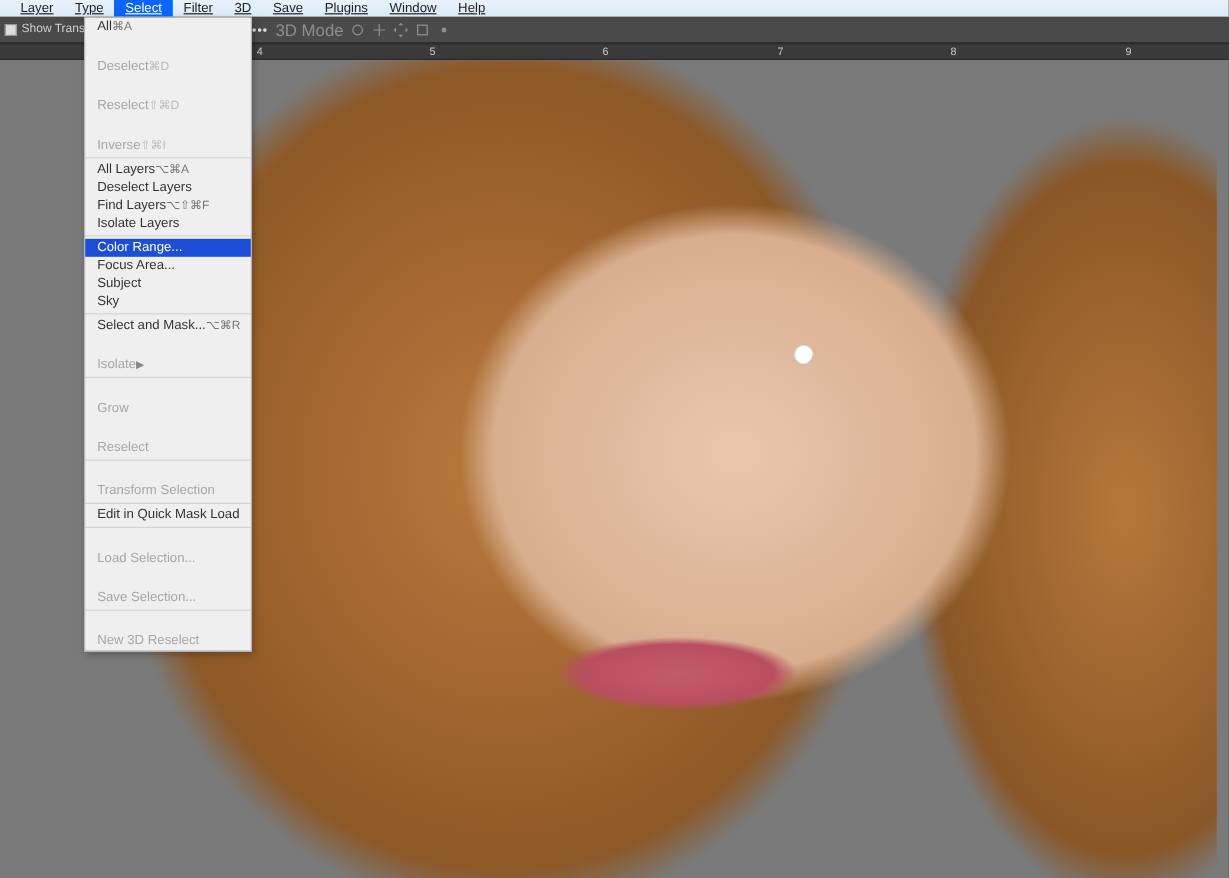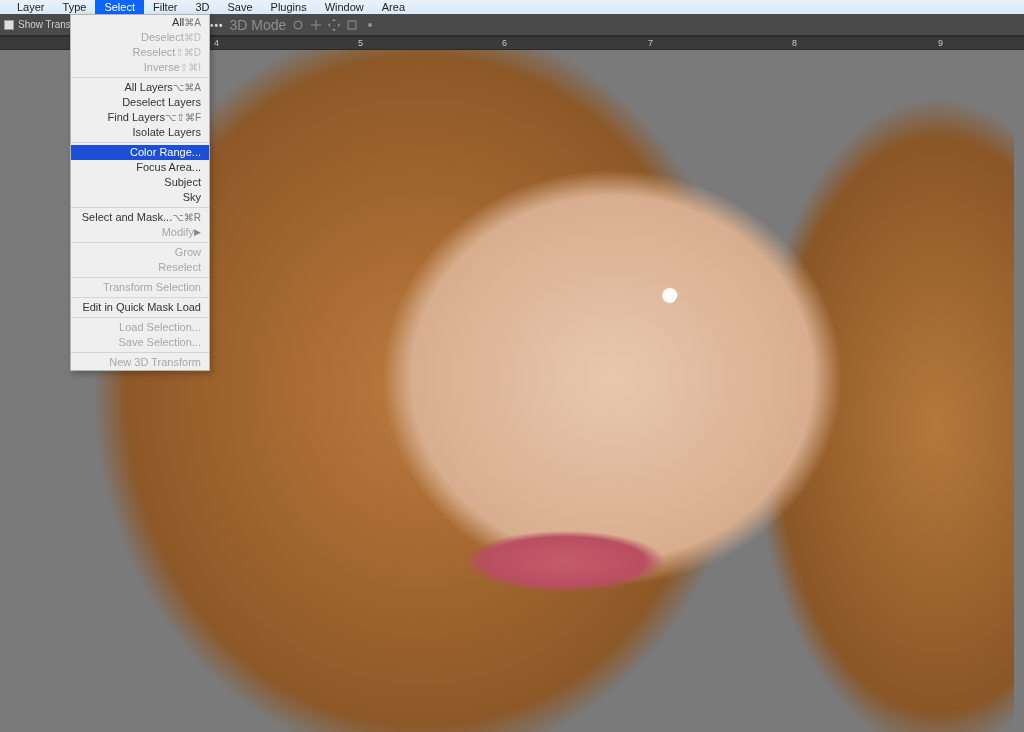--- a/index.html
+++ b/index.html
@@ -1,20 +1,20 @@
 <!DOCTYPE html>
 <html><head>
 <meta charset="utf-8">
 <style>
   * { margin: 0; padding: 0; box-sizing: border-box; font-family: -apple-system, "Helvetica Neue", Arial, sans-serif; }
   body { width: 1024px; height: 732px; overflow: hidden; background: #434343; position: relative; }
 
   
   .menubar { height: 14px; background: linear-gradient(#e8f2fb, #dbeaf8); display: flex; align-items: center; font-size: 11px; color: #222; padding-left: 8px; }
-  .menubar .m { padding: 0 9px; height: 14px; line-height: 14px; cursor: default; }
+  .menubar .m { padding: 0 9px; height: 14px; line-height: 14px; cursor: default; text-decoration: underline; }
   .menubar .m.active { background: #0a64ff; color: #fff; }
 
   
   .optionsbar { height: 22px; background: #4a4a4a; display: flex; align-items: center; font-size: 10px; color: #cfcfcf; padding-left: 4px; border-bottom: 1px solid #2e2e2e; }
   .optionsbar .chk { width: 10px; height: 10px; background: #ddd; margin-right: 4px; border: 1px solid #999; }
 
   .optgroup-right { position: absolute; left: 210px; top: 15px; height: 20px; display: flex; align-items: center; gap: 6px; color:#a2a2a2; font-size:10px;}
   .optgroup-right .dots{ font-weight:bold; letter-spacing:1px; color:#ddd;}
   .optgroup-right .ico{ width:12px; height:12px; display:inline-block; opacity:.55;}
   .optgroup-right .lbl3d{ color:#8e8e8e; font-size:14px; }
@@ -31,41 +31,41 @@
     radial-gradient(circle at 64.2% 36.2%, #4a5a60 0%, #4a5a60 0.6%, transparent 0.8%),
     radial-gradient(ellipse 14% 6% at 53% 75%, #c45b6a 0%, #b94e60 60%, transparent 75%),
     radial-gradient(ellipse 30% 38% at 58% 48%, #e9c7ad 0%, #d8ae8f 70%, transparent 80%),
     radial-gradient(ellipse 44% 70% at 38% 50%, #b87a3e 0%, #a96b33 30%, #8d5827 70%, transparent 78%),
     radial-gradient(ellipse 24% 60% at 92% 55%, #b5783b 0%, #8a5626 70%, transparent 80%),
     linear-gradient(#7a7a7a,#7a7a7a);
   }
 
   
   .dropdown { position: absolute; left: 70px; top: 14px; width: 140px; background: #efefef; border: 1px solid #b5b5b5; box-shadow: 2px 3px 6px rgba(0,0,0,.25); font-size: 11px; color: #333; z-index: 50; }
-  .dropdown .row { display: flex; align-items: center; justify-content: flex-end; padding: 2px 8px 2px 10px; height: 15px; line-height: 15px; white-space: nowrap; }
-  .dropdown .row.disabled { color: #a7a7a7; }
+  .dropdown .row { display: flex; align-items: center; justify-content: flex-start; padding: 2px 8px 2px 10px; height: 15px; line-height: 15px; white-space: nowrap; }
+  .dropdown .row.disabled { color: #a7a7a7; margin-top: 18px; }
   .dropdown .sep { height: 1px; background: #d4d4d4; margin: 2px 0; }
   .dropdown .row.highlight { background: #1d4ed8; color: #fff; }
   .dropdown .sc { font-size: 10px; color: #777; }
   .dropdown .row .arrow { font-size: 9px; color:#888; }
   .dropdown .row.disabled .sc{ color:#bcbcbc;}
 </style>
 </head>
 <body>
 
 <div class="menubar">
   <div class="m">Layer</div>
   <div class="m">Type</div>
   <div class="m active">Select</div>
   <div class="m">Filter</div>
   <div class="m">3D</div>
   <div class="m">Save</div>
   <div class="m">Plugins</div>
   <div class="m">Window</div>
-  <div class="m">Area</div>
+  <div class="m">Help</div>
 </div>
 
 <div class="optionsbar">
   <span class="chk"></span>
   <span>Show Transform Controls</span>
 </div>
 <div class="optgroup-right">
   <span class="dots">•••</span>
   <span class="lbl3d">3D Mode</span>
   <span class="ico"><svg viewBox="0 0 12 12">
@@ -145,21 +145,21 @@
     </div>
     <div class="row">
       <span>Sky</span>
     </div>
     <div class="sep"></div>
     <div class="row">
       <span>Select and Mask...</span>
       <span class="sc">⌥⌘R</span>
     </div>
     <div class="row disabled">
-      <span>Modify</span>
+      <span>Isolate</span>
       <span class="arrow">▶</span>
     </div>
     <div class="sep"></div>
     <div class="row disabled">
       <span>Grow</span>
     </div>
     <div class="row disabled">
       <span>Reselect</span>
     </div>
     <div class="sep"></div>
@@ -172,15 +172,15 @@
     </div>
     <div class="sep"></div>
     <div class="row disabled">
       <span>Load Selection...</span>
     </div>
     <div class="row disabled">
       <span>Save Selection...</span>
     </div>
     <div class="sep"></div>
     <div class="row disabled">
-      <span>New 3D Transform</span>
+      <span>New 3D Reselect</span>
     </div>
   </div>
 
 </body></html>

